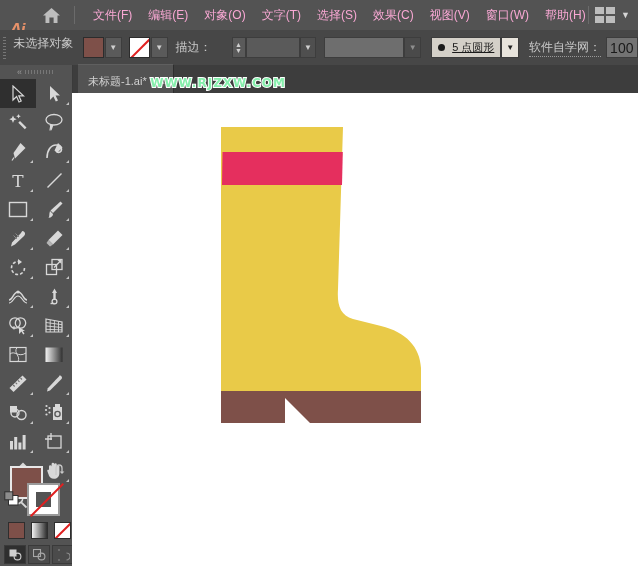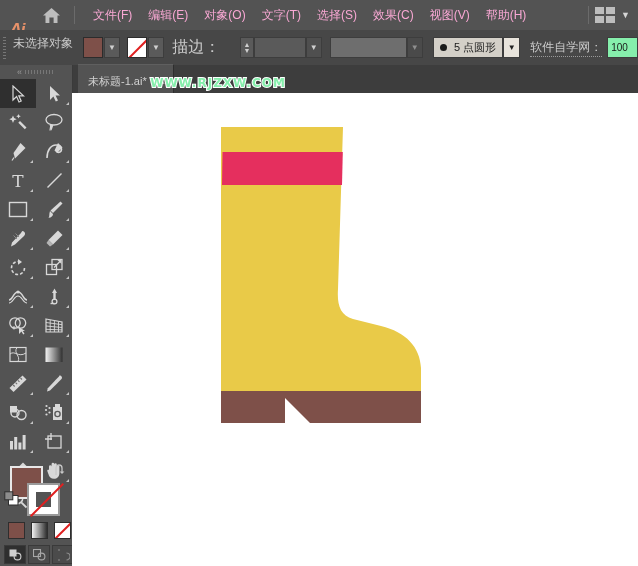--- a/index.html
+++ b/index.html
@@ -59,21 +59,21 @@
     color:#cfcfcf;font-size:8px;margin-left:1px;
   }
   .stroke-none{
     width:22px;height:21px;background:#fff;border:1px solid #2c2c2c;
     box-sizing:border-box;position:relative;overflow:hidden;
   }
   .stroke-none::after{
     content:"";position:absolute;left:-4px;top:9px;width:30px;height:2px;
     background:#e02020;transform:rotate(-45deg);
   }
-  .ctrl-text{color:#c9c9c9;font-size:16px;margin:0 20px 0 8px;white-space:nowrap;}
+  .ctrl-text{color:#c9c9c9;font-size:12px;margin:0 20px 0 8px;white-space:nowrap;}
   .spin{
     width:15px;height:21px;background:#5a5a5a;border:1px solid #3d3d3d;
     box-sizing:border-box;display:flex;flex-direction:column;
     align-items:center;justify-content:center;color:#cfcfcf;font-size:7px;line-height:6px;
   }
   .wfield{
     width:58px;height:21px;background:#5a5a5a;border:1px solid #3d3d3d;
     box-sizing:border-box;
   }
   .wdrop{
@@ -88,33 +88,33 @@
   .profile-drop{
     width:18px;height:21px;background:#4a4a4a;border:1px solid #3d3d3d;
     box-sizing:border-box;display:flex;align-items:center;justify-content:center;
     color:#8e8e8e;font-size:8px;
   }
   .brush-field{
     height:21px;background:#d4d0c8;border:1px solid #3d3d3d;box-sizing:border-box;
     display:flex;align-items:center;padding:0 6px;margin-left:10px;gap:7px;
   }
   .brush-dot{width:7px;height:7px;border-radius:50%;background:#1a1a1a;}
-  .brush-txt{color:#1a1a1a;font-size:11px;white-space:nowrap;}
+  .brush-txt{color:#1a1a1a;font-size:11px;white-space:nowrap;text-decoration:underline;}
   .brush-drop{
     width:19px;height:21px;background:#e8e4dc;border:1px solid #3d3d3d;
     box-sizing:border-box;display:flex;align-items:center;justify-content:center;
     color:#222;font-size:8px;
   }
   .opacity-label{
     color:#c9c9c9;font-size:12px;margin-left:10px;white-space:nowrap;
     border-bottom:1px dotted #9a9a9a;
   }
   .opacity-field{
-    width:34px;height:21px;background:#86efac;border:1px solid #3d3d3d;
-    box-sizing:border-box;color:#1a1a1a;font-size:10px;
+    width:34px;height:21px;background:#737373;border:1px solid #3d3d3d;
+    box-sizing:border-box;color:#1a1a1a;font-size:14px;
     display:flex;align-items:center;padding-left:3px;margin-left:5px;
   }
 
   
   .tabbar{
     position:absolute;left:72px;top:65px;width:566px;height:28px;
     background:#3d3d3d;display:flex;align-items:flex-end;
   }
   .doctab{
     height:24px;background:#535353;display:flex;align-items:center;
@@ -220,20 +220,21 @@
     </div>
     <div class="mb-sep"></div>
     <div class="menu-items">
       <div class="menu-item">文件(F)</div>
       <div class="menu-item">编辑(E)</div>
       <div class="menu-item">对象(O)</div>
       <div class="menu-item">文字(T)</div>
       <div class="menu-item">选择(S)</div>
       <div class="menu-item">效果(C)</div>
       <div class="menu-item">视图(V)</div>
+      <div class="menu-item">窗口(W)</div>
       <div class="menu-item">帮助(H)</div>
     </div>
     <div class="mb-right">
       <div class="mb-sep"></div>
       <div class="ws-icon">
         <div class="ws-row">
           <div class="ws-b" style="width:9px;height:7px;"></div>
           <div class="ws-b" style="width:9px;height:7px;"></div>
         </div>
         <div class="ws-row">

